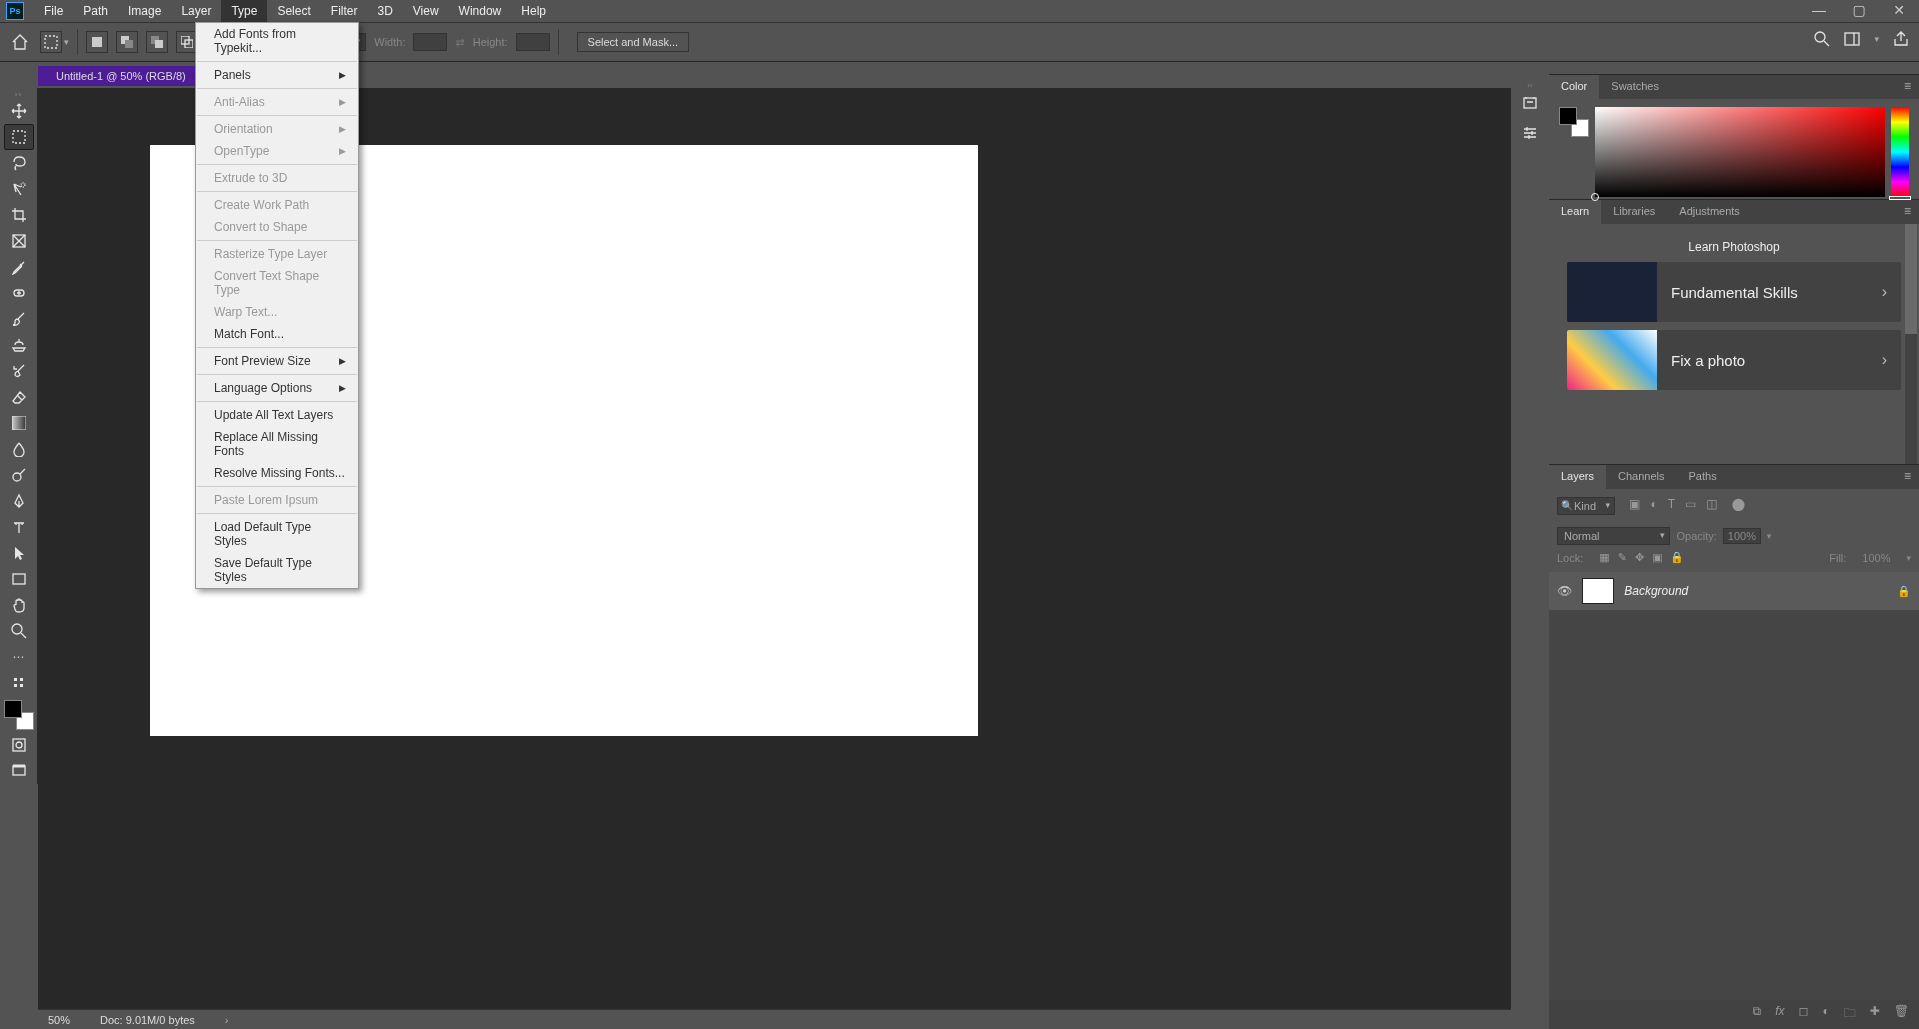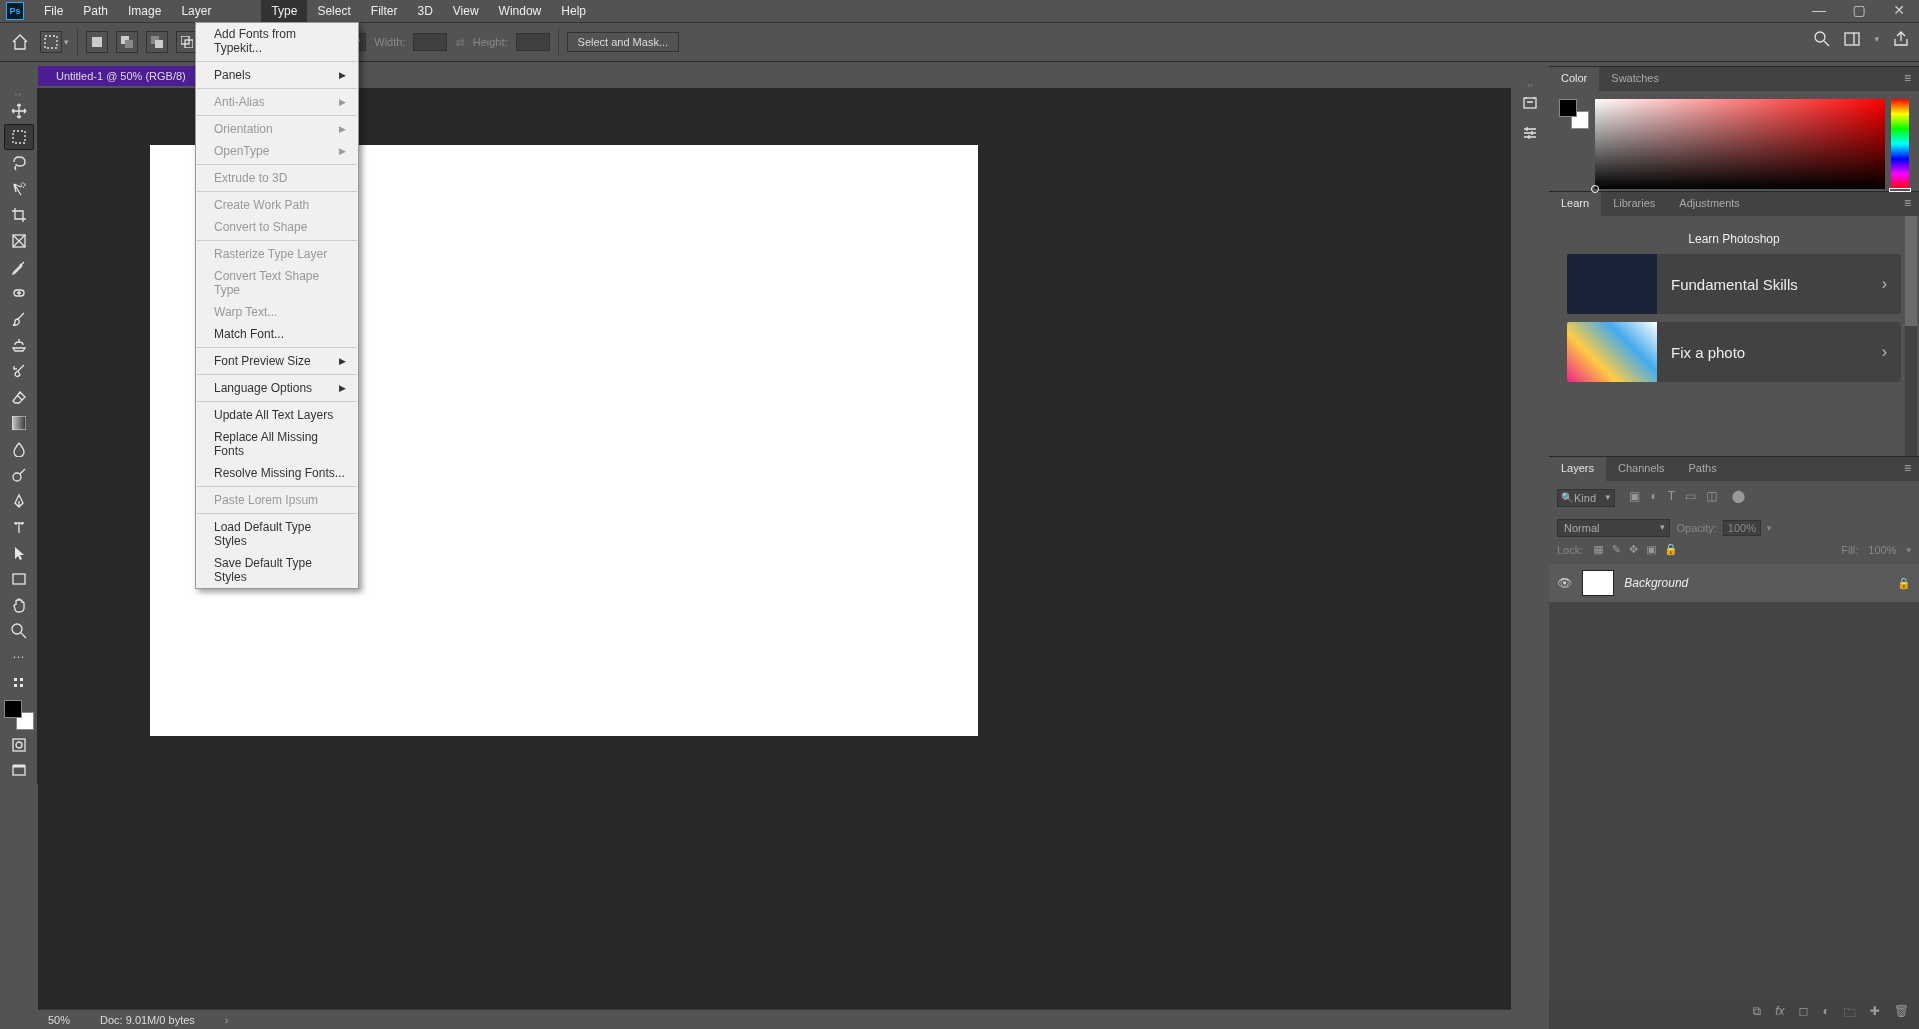--- a/index.html
+++ b/index.html
@@ -2,41 +2,41 @@
 <html><head>
 <meta charset="utf-8">
 <style>
 * { margin: 0; padding: 0; box-sizing: border-box; font-family: "Segoe UI", Tahoma, sans-serif; user-select: none; }
 body { background: #535353; color: #ccc; font-size: 12px; overflow: hidden; width: 1919px; height: 1029px; position: relative; }
 
 
 .menubar { height: 22px; background: #535353; display: flex; align-items: center; padding: 0 6px; gap: 0; }
 .menubar .logo { width: 18px; height: 18px; background: #001d26; color: #31a8ff; font-size: 9px; font-weight: bold; border: 1px solid #31a8ff; display: flex; align-items: center; justify-content: center; margin-right: 10px; }
 .menubar .item { padding: 4px 10px; cursor: default; color: #eee; font-size: 12px; }
-.menubar .item.active { background: #333; margin-left: 40px; }
+.menubar .item.active { background: #333; }
 .win-controls { position: absolute; right: 0; top: 0; display: flex; }
 .win-controls div { width: 40px; height: 20px; display: flex; align-items: center; justify-content: center; color: #ccc; font-size: 14px; }
 
 
 .dropdown { position: absolute; left: 195px; top: 22px; width: 164px; background: #f0f0f0; color: #333; border: 1px solid #999; z-index: 100; box-shadow: 3px 3px 6px rgba(0,0,0,.4); }
 .dropdown .row { padding: 4px 12px 4px 18px; font-size: 12px; display: flex; justify-content: space-between; align-items: center; }
 .dropdown .row.disabled { color: #999; }
 .dropdown .sep { height: 1px; background: #ccc; margin: 2px 1px; }
 .dropdown .arrow { font-size: 9px; }
 
 
 .optbar { height: 40px; background: #535353; border-top: 1px solid #333; border-bottom: 1px solid #282828; display: flex; align-items: center; padding: 0 8px; gap: 8px; color: #bbb; font-size: 11px; position: relative; }
 .optbar .home   { width: 24px; height: 24px; display: flex; align-items: center; justify-content: center; }
 .optbar .toolbtn{ width: 22px; height: 22px; border: 1px solid #333; display: flex; align-items: center; justify-content: center; background: #535353; }
 .optbar .combo  { background: #404040; border: 1px solid #333; padding: 2px 22px 2px 8px; position: relative; color: #ddd; font-size: 11px; }
 .optbar .combo:after { content: "▾"; position: absolute; right: 5px; top: 2px; font-size: 9px; color: #aaa; }
 .optbar .numfield{ width: 34px; height: 18px; background: #404040; border: 1px solid #333; }
 .optbar .label  { color: #888; }
 .optbar .sep    { width: 1px; height: 26px; background: #3a3a3a; }
-.optbar .btn    { background: #535353; border: 1px solid #333; padding: 3px 10px; color: #ddd; }
+.optbar .btn    { background: #535353; border: 1px solid #333; padding: 3px 10px; color: #ddd; margin-left: 10px; }
 .optbar .right  { position: absolute; right: 10px; top: 8px; display: flex; gap: 14px; align-items: center; }
 
 
 .doctabs { position: absolute; left: 38px; top: 64px; height: 24px; display: flex; align-items: center; }
 .doctabs .tab { background: #4c1d95; padding: 4px 28px 4px 18px; color: #ddd; font-size: 11px; position: relative; }
 .doctabs .tab .close { position: absolute; right: 8px; top: 4px; font-size: 11px; color: #bbb; }
 
 
 .toolbox { position: absolute; left: 0; top: 88px; width: 38px; background: #535353; border-right: 1px solid #282828; padding-top: 2px; }
 .toolbox .grip { height: 8px; display: flex; justify-content: center; color: #888; font-size: 8px; letter-spacing: 1px; }
@@ -49,21 +49,21 @@
 
 .workarea { position: absolute; left: 38px; top: 88px; right: 408px; bottom: 20px; background: #282828; overflow: hidden; }
 .canvas   { position: absolute; left: 112px; top: 57px; width: 828px; height: 591px; background: #fff; }
 
 
 .iconstrip { position: absolute; right: 370px; top: 63px; width: 38px; background: #535353; display: flex; flex-direction: column; align-items: center; gap: 6px; padding: 18px 0; }
 .iconstrip .grip { height: 4px; font-size: 8px; color: #888; }
 .iconstrip .ic { width: 24px; height: 24px; display: flex; align-items: center; justify-content: center; color: #ccc; font-size: 14px; }
 
 
-.panels { position: absolute; right: 0; top: 66px; width: 370px; bottom: 0; background: #535353; display: flex; flex-direction: column; }
+.panels { position: absolute; right: 0; top: 74px; width: 370px; bottom: 0; background: #535353; display: flex; flex-direction: column; }
 .panel { border-top: 1px solid #282828; background: #535353; }
 .panel .tabs { display: flex; background: #424242; height: 24px; align-items: stretch; }
 .panel .tabs .t { padding: 5px 12px; font-size: 11px; color: #aaa; }
 .panel .tabs .t.act { background: #535353; color: #e6e6e6; }
 .panel .tabs .menu { margin-left: auto; padding: 4px 8px; color: #aaa; }
 
 .colorbody { display: flex; height: 100px; padding: 8px 10px; gap: 6px; }
 .colorbody .fgbg2 { width: 30px; height: 30px; position: relative; }
 .colorbody .fgbg2 .a{ position:absolute; left:0; top:0; width:18px; height:18px; background:#000; border:1px solid #888;}
 .colorbody .fgbg2 .b{ position:absolute; right:0; bottom:0; width:18px; height:18px; background:#fff; border:1px solid #888;}
@@ -84,21 +84,21 @@
 .layerbody { flex: 1; display: flex; flex-direction:column;}
 .lyr-row1 { display:flex; align-items:flex-start; gap:6px; padding:8px 8px; font-size:11px;}
 .lyr-row1 .kind{ background:#404040; border:1px solid #333; padding:2px 18px 2px 16px; color:#aaa; position:relative;}
 .lyr-row1 .kind:before{content:"🔍"; position:absolute; left:3px; top:2px; font-size:10px; color:#aaa;}
 .lyr-row1 .kind:after {content:"▾"; position:absolute; right:4px; top:2px; font-size:9px; color:#aaa;}
 .lyr-row1 .filtericons{ display:flex; gap:10px; margin-left:8px; color:#999; font-size:12px;}
 .lyr-row2 { display:flex; align-items:center; gap:6px; padding:4px 8px 6px; font-size:11px; color:#888;}
 .lyr-row2 .blend{ background:#404040; border:1px solid #333; padding:2px 70px 2px 6px; color:#aaa; position:relative;}
 .lyr-row2 .blend:after{content:"▾"; position:absolute; right:5px; top:2px; font-size:9px;}
 .lyr-row2 .pct{ background:#404040; border:1px solid #333; padding:1px 4px; color:#888; width:38px; text-align:right; }
-.lyr-row3 { display:flex; align-items:center; gap:10px; padding:0 8px 8px; font-size:11px; color:#888;}
+.lyr-row3 { display:flex; align-items:center; gap:16px; padding:0 8px 8px; font-size:11px; color:#888;}
 .lyr-row3 .lockicons{ display:flex; gap:8px; color:#999;}
 .layerlist { flex:1; background:#454545; }
 .layer { display:flex; align-items:center; padding:6px 8px; background:#5a5a5a; gap:10px;}
 .layer .eye{ color:#ccc; font-size:12px;}
 .layer .thumb{ width:32px; height:26px; background:#fff; border:1px solid #222;}
 .layer .name{ font-style:italic; color:#eee; font-size:12px;}
 .layer .lock{ margin-left:auto; color:#ccc; font-size:11px;}
 .layer-footer{ display:flex; justify-content:flex-end; gap:14px; padding:4px 10px; background:#424242; color:#999; font-size:12px;}
 
 

